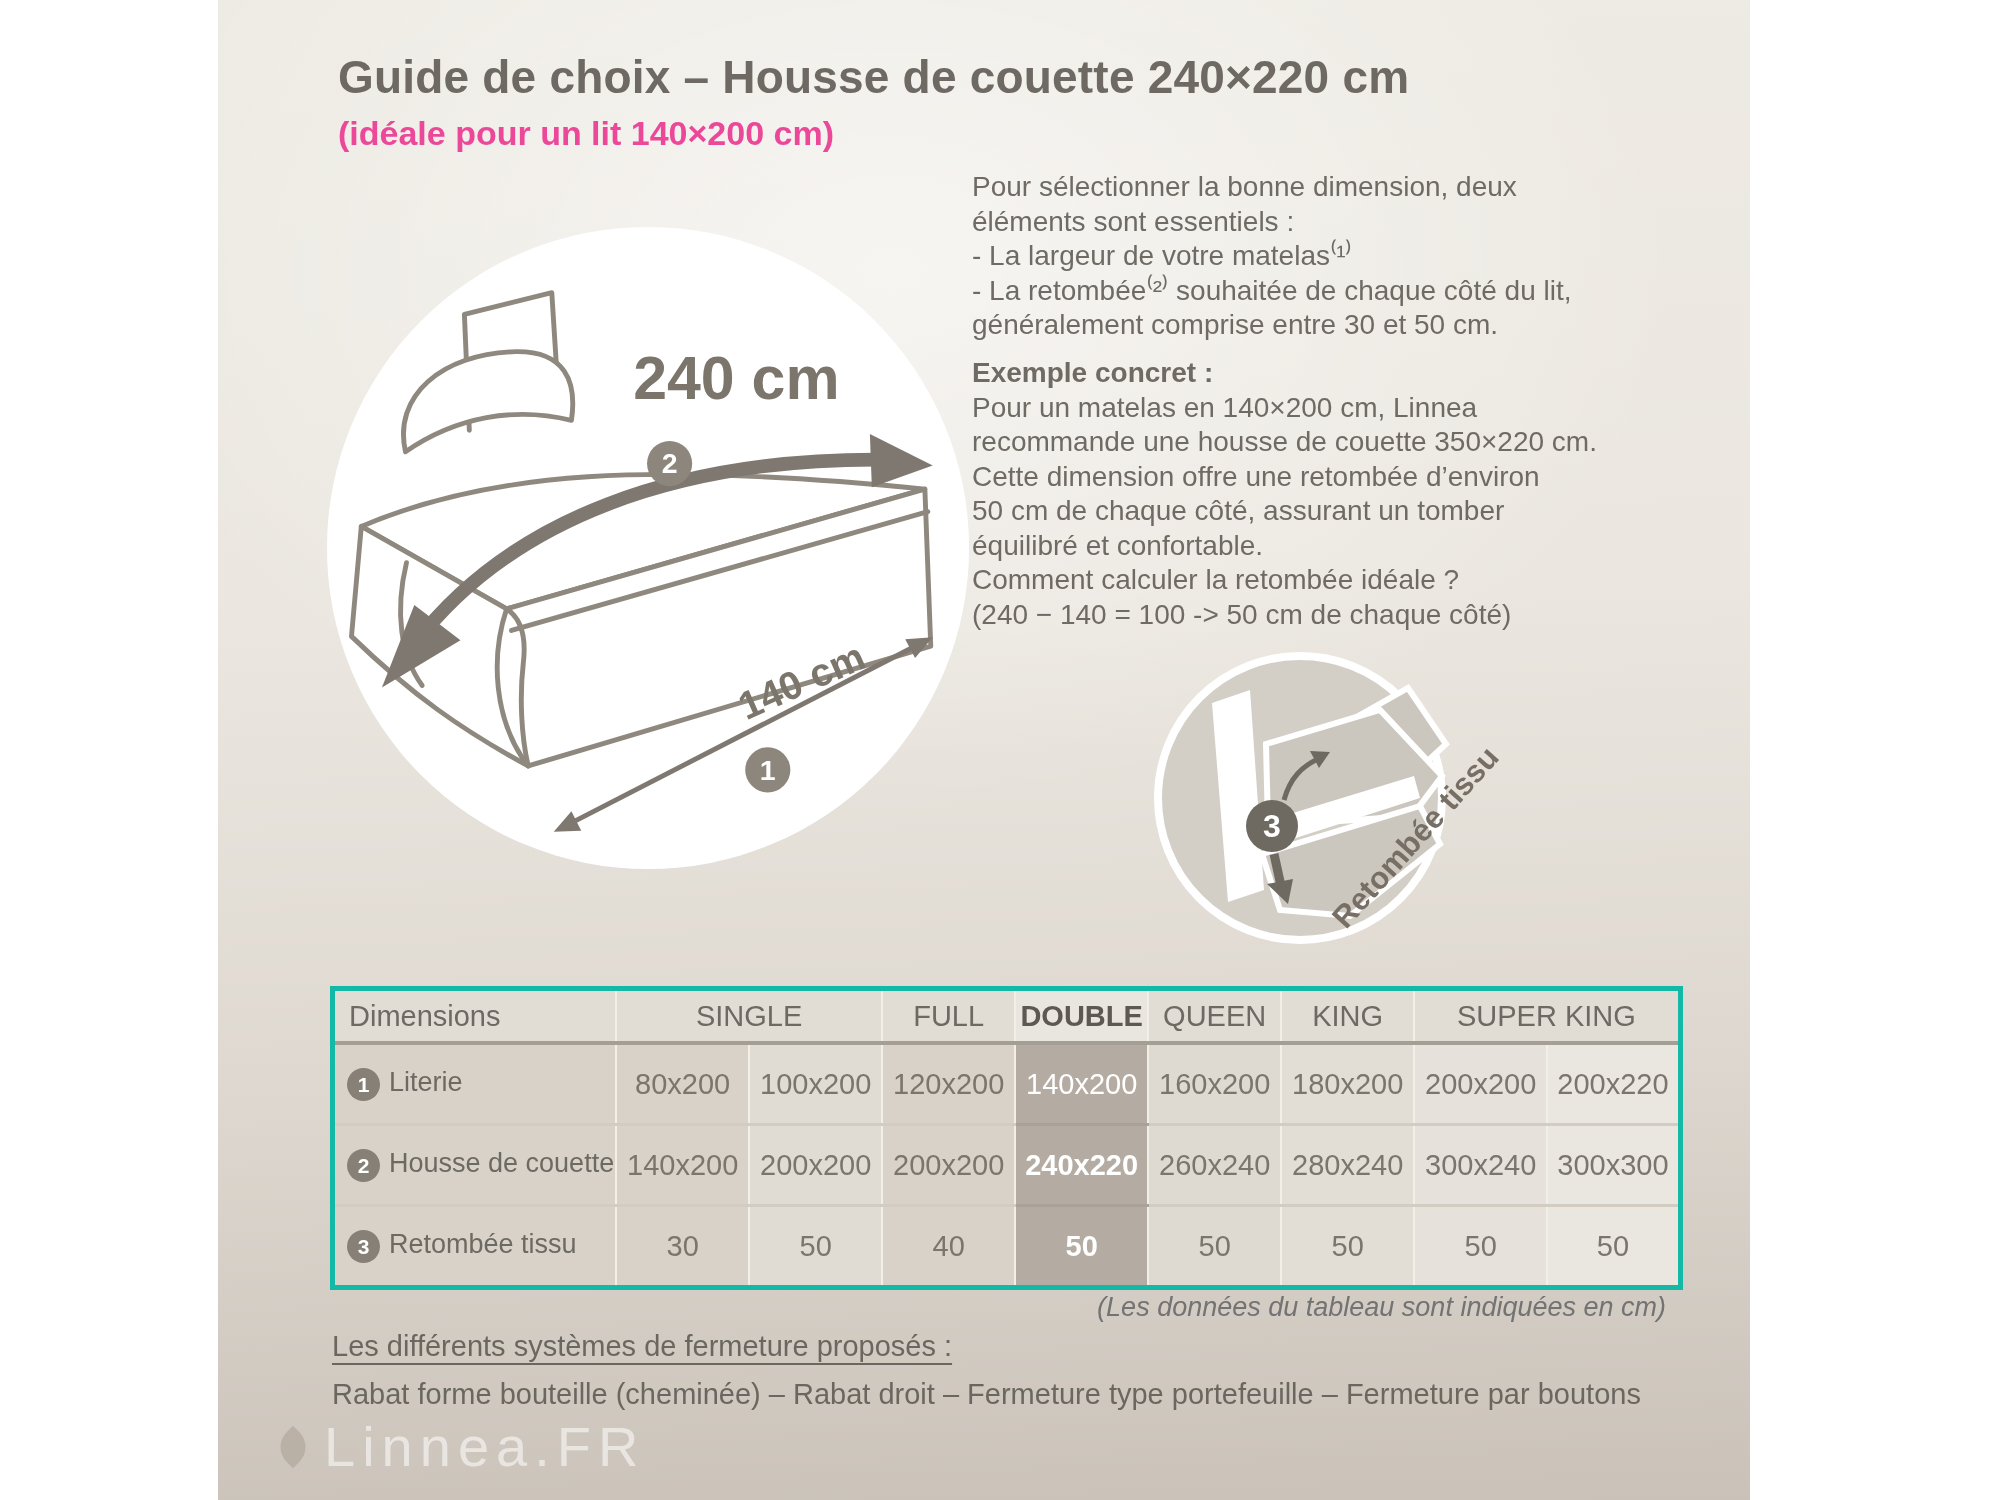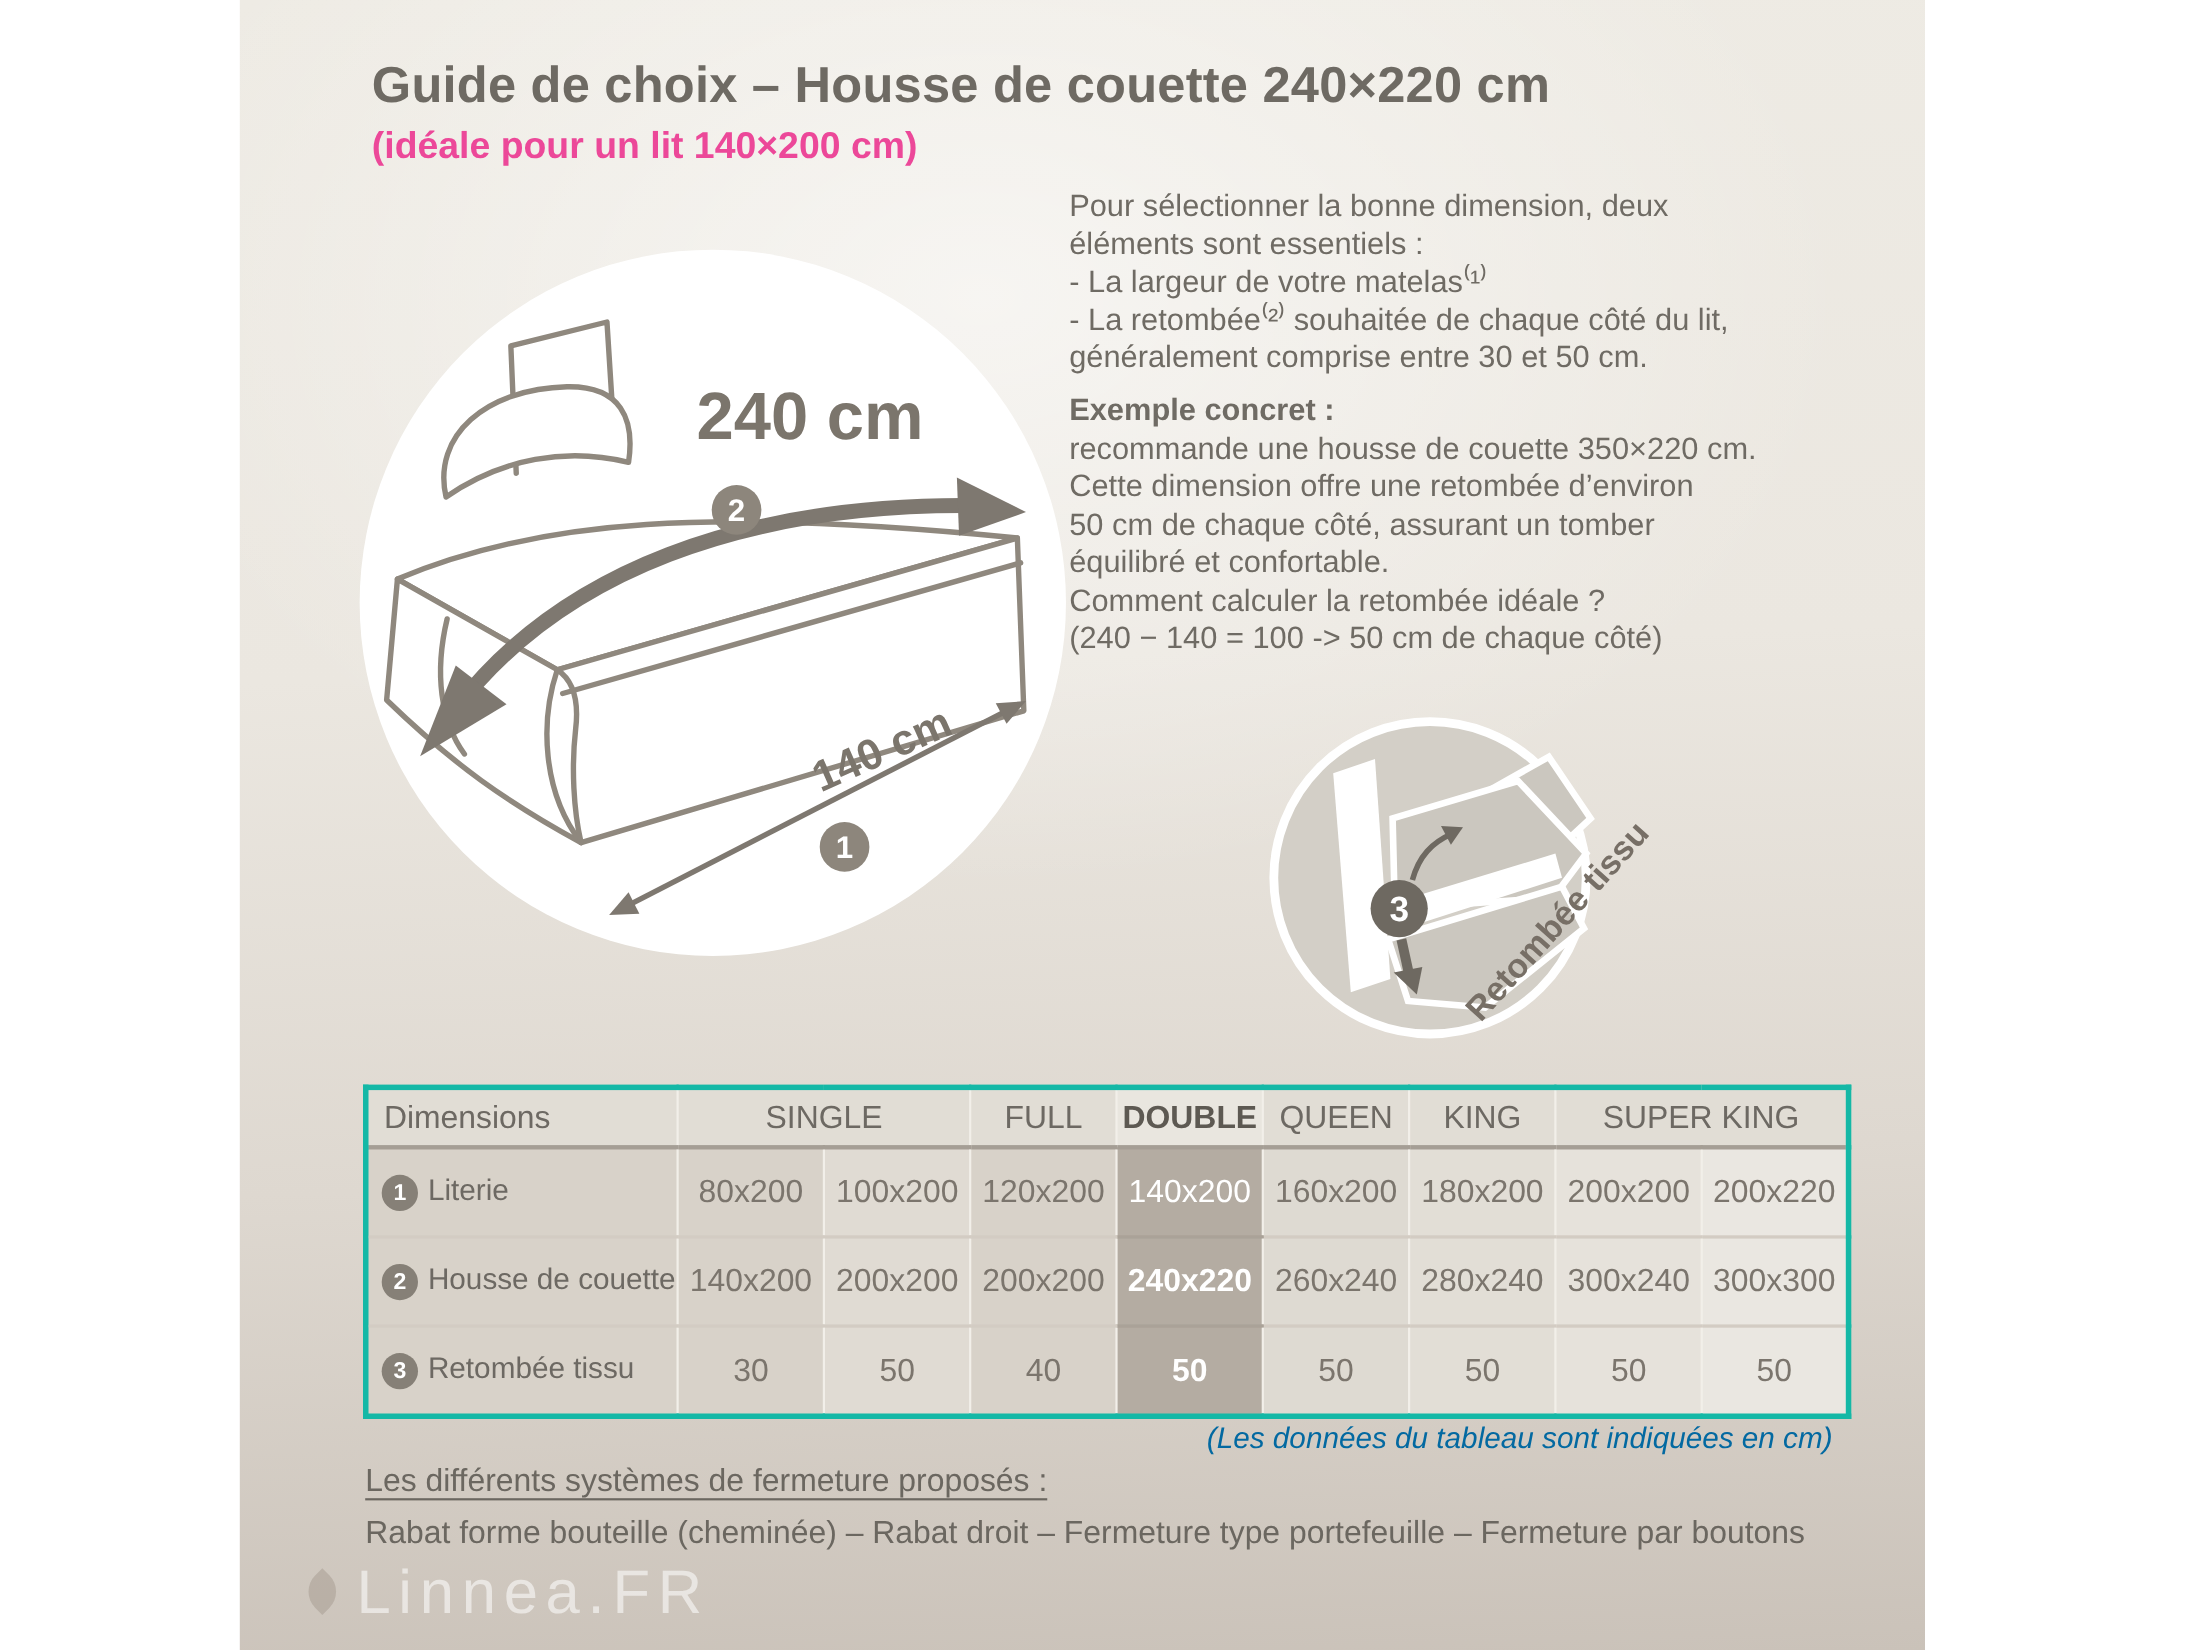--- a/index.html
+++ b/index.html
@@ -33,21 +33,21 @@
                 border-right:2px solid #f2efe9;border-bottom:3px solid #d3ccc3;}
   .dim-table tr.last td{border-bottom:4px solid #a59e95;}
   .dim-table td.r-label{background:#d8d2c9;text-align:left;padding-left:12px;font-size:27px;color:#6d6963;white-space:nowrap;}
   .badge{display:inline-block;width:33px;height:33px;border-radius:50%;background:#868077;color:#fff;
          font-size:21px;font-weight:bold;line-height:33px;text-align:center;margin-right:9px;vertical-align:middle;}
   td.c0{background:#d8d2c9;} td.c1{background:#e0dbd3;} td.c2{background:#d8d2c9;}
   td.c3{background:#b4aca2;color:#ffffff;border-bottom-color:#aaa298;}
   tr.bold-hl td.c3{font-weight:bold;}
   td.c4{background:#dedad2;} td.c5{background:#e2ded6;} td.c6{background:#e6e2db;} td.c7{background:#eae7e1;}
   .note{position:absolute;left:960px;top:1292px;width:706px;text-align:right;font-style:italic;
-        font-size:27px;color:#0369a1;}
+        font-size:27px;color:#737373;}
   .closures-heading{position:absolute;left:332px;top:1330px;font-size:29px;color:#6b6760;
         text-decoration:underline;text-underline-offset:7px;text-decoration-thickness:2px;}
   .closures{position:absolute;left:332px;top:1378px;font-size:29px;color:#6b6760;white-space:nowrap;}
   .watermark{position:absolute;left:278px;top:1414px;display:flex;align-items:center;gap:16px;
              font-size:56px;letter-spacing:7px;color:rgba(255,255,255,0.55);}
   .leaf{width:30px;height:30px;background:rgba(146,136,124,0.35);border-radius:0 70% 0 70%;
         transform:rotate(-135deg);}
 </style>
 </head>
 <body>
@@ -61,20 +61,21 @@
   <div class="textblock tb-intro">
     <div>Pour sélectionner la bonne dimension, deux</div>
     <div>éléments sont essentiels :</div>
     <div>- La largeur de votre matelas⁽¹⁾</div>
     <div>- La retombée⁽²⁾ souhaitée de chaque côté du lit,</div>
     <div>généralement comprise entre 30 et 50 cm.</div>
   </div>
 
   <div class="textblock tb-example">
     <div class="ex-head">Exemple concret :</div>
+    <div>Pour un matelas en 140×200 cm, Linnea</div>
     <div>recommande une housse de couette 350×220 cm.</div>
     <div>Cette dimension offre une retombée d’environ</div>
     <div>50 cm de chaque côté, assurant un tomber</div>
     <div>équilibré et confortable.</div>
     <div>Comment calculer la retombée idéale ?</div>
     <div>(240 − 140 = 100  -&gt; 50 cm de chaque côté)</div>
   </div>
 
   <svg class="circle-illu" width="648" height="648" viewBox="0 0 660 660">
     <circle cx="330" cy="330" r="327" fill="#ffffff"></circle>

